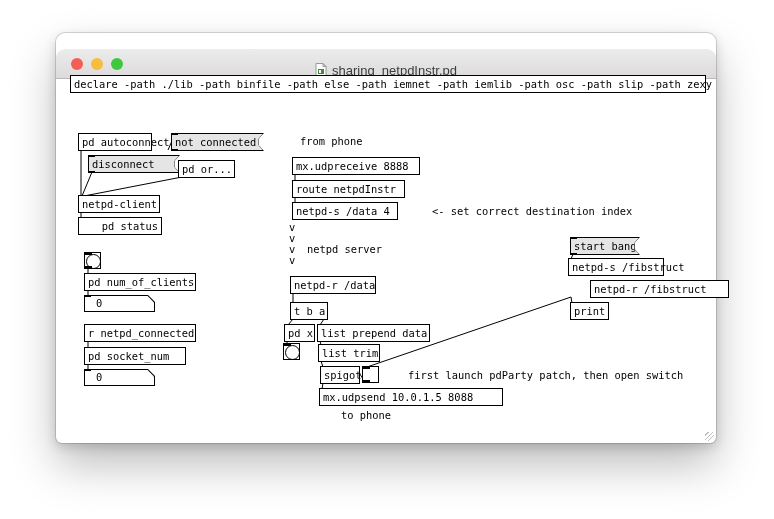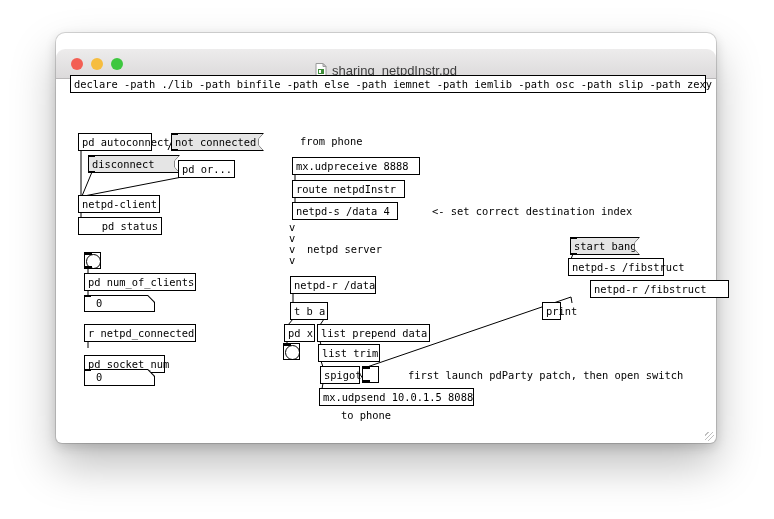--- a/index.html
+++ b/index.html
@@ -149,21 +149,21 @@
       <div class="nub tl"></div>
       <div class="nub bl"></div>
     </div>
     <div class="box" style="width: 112px; left: 84px; top: 273px;">pd num_of_clients</div>
     <div class="num" style="width: 71px; left: 84px; top: 295px;">
       <div class="wedge"></div>
       <div class="inner">0</div>
       <div class="nub tl"></div>
     </div>
     <div class="box" style="width: 112px; left: 84px; top: 324px;">r netpd_connected</div>
-    <div class="box" style="width: 81px; left: 84px; top: 355px;">pd socket_num</div>
+    <div class="box" style="width: 102px; left: 84px; top: 347px;">pd socket_num</div>
     <div class="num" style="width: 71px; left: 84px; top: 369px;">
       <div class="wedge"></div>
       <div class="inner">0</div>
       <div class="nub tl"></div>
     </div>
     <div class="comment single" style="left: 300px; top: 134px;">from phone</div>
     <div class="box" style="width: 128px; left: 292px; top: 157px;">mx.udpreceive 8888</div>
     <div class="box" style="width: 113px; left: 292px; top: 180px;">route netpdInstr</div>
     <div class="box" style="width: 106px; left: 292px; top: 202px;">netpd-s /data 4</div>
     <div class="comment single" style="left: 432px; top: 204px; text-align: center;">&lt;- set correct destination index</div>
@@ -180,23 +180,23 @@
       <div class="circ"></div>
       <div class="nub tl"></div>
     </div>
     <div class="box" style="width: 62px; left: 318px; top: 344px;">list trim</div>
     <div class="box" style="width: 40px; left: 320px; top: 366px;">spigot</div>
     <div class="togglebox" style="left: 362px; top: 366px;">
       <div class="nub tl"></div>
       <div class="nub bl"></div>
     </div>
     <div class="comment single" style="left: 399px; top: 368px; margin-left: 9px;">first launch pdParty patch, then open switch</div>
-    <div class="box" style="width: 155px; left: 319px; top: 388px;">mx.udpsend 10.0.1.5 8088</div>
+    <div class="box" style="width: 184px; left: 319px; top: 388px;">mx.udpsend 10.0.1.5 8088</div>
     <div class="comment single" style="left: 318px; top: 408px; margin-left: 23px;">to phone</div>
     <div class="msg" style="width: 70px; left: 570px; top: 237px;">
       <div class="inner">start bang</div>
       <div class="nub tl"></div>
       <div class="nub bl"></div>
     </div>
     <div class="box" style="width: 96px; left: 568px; top: 258px;">netpd-s /fibstruct</div>
     <div class="box" style="width: 139px; left: 568px; top: 280px; margin-left: 22px;">netpd-r /fibstruct</div>
-    <div class="box" style="width: 19px; left: 542px; top: 302px;">print</div>
+    <div class="box" style="width: 39px; left: 570px; top: 302px;">print</div>
   </div>
 
 </body></html>

